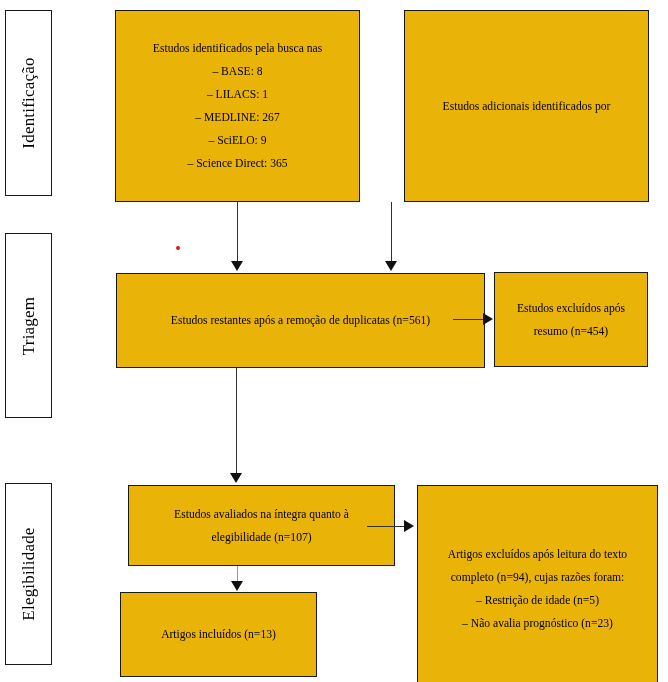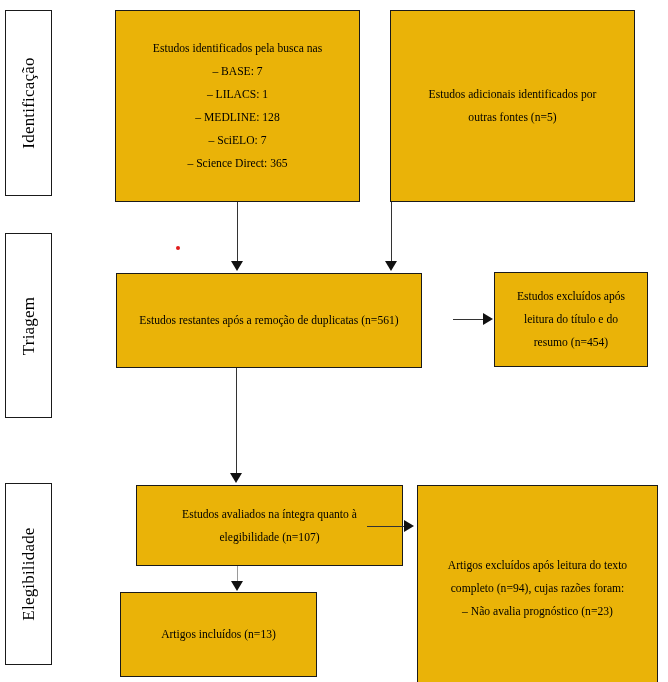--- a/index.html
+++ b/index.html
@@ -108,66 +108,65 @@
     <span class="stage-label">Triagem</span>
   </div>
 
   <div class="stage" style="left:5px; top:483px; width:47px; height:182px;">
     <span class="stage-label">Elegibilidade</span>
   </div>
 
   <div class="box" style="left:115px; top:10px; width:245px; height:192px;">
     <div class="lines">
       <span class="ln">Estudos identificados pela busca nas</span>
-      <span class="ln">– BASE: 7</span>
+      <span class="ln">– BASE: 8</span>
       <span class="ln">– LILACS: 1</span>
-      <span class="ln">– MEDLINE: 128</span>
-      <span class="ln">– SciELO: 7</span>
+      <span class="ln">– MEDLINE: 267</span>
+      <span class="ln">– SciELO: 9</span>
       <span class="ln">– Science Direct: 365</span>
     </div>
   </div>
 
-  <div class="box" style="left:390px; top:10px; width:245px; height:192px;">
+  <div class="box" style="left:404px; top:10px; width:245px; height:192px;">
     <div class="lines">
       <span class="ln">Estudos adicionais identificados por</span>
-      <span class="ln">outras fontes (n=5)</span>
     </div>
   </div>
 
-  <div class="box" style="left:116px; top:273px; width:306px; height:95px;">
+  <div class="box" style="left:116px; top:273px; width:369px; height:95px;">
     <div class="lines">
       <span class="ln">Estudos restantes após a remoção de duplicatas (n=561)</span>
     </div>
   </div>
 
   <div class="box" style="left:494px; top:272px; width:154px; height:95px;">
     <div class="lines">
       <span class="ln">Estudos excluídos após</span>
-      <span class="ln">leitura do título e do</span>
       <span class="ln">resumo (n=454)</span>
     </div>
   </div>
 
-  <div class="box" style="left:136px; top:485px; width:267px; height:81px;">
+  <div class="box" style="left:128px; top:485px; width:267px; height:81px;">
     <div class="lines">
       <span class="ln">Estudos avaliados na íntegra quanto à</span>
       <span class="ln">elegibilidade (n=107)</span>
     </div>
   </div>
 
   <div class="box" style="left:120px; top:592px; width:197px; height:85px;">
     <div class="lines">
       <span class="ln">Artigos incluídos (n=13)</span>
     </div>
   </div>
 
   <div class="box" style="left:417px; top:485px; width:241px; height:207px;">
     <div class="lines">
       <span class="ln">Artigos excluídos após leitura do texto</span>
       <span class="ln">completo (n=94), cujas razões foram:</span>
+      <span class="ln">– Restrição de idade (n=5)</span>
       <span class="ln">– Não avalia prognóstico (n=23)</span>
     </div>
   </div>
 
   <div class="vline" style="left:237px; top:202px; height:60px;"></div>
   <div class="arrow-down" style="left:231px; top:261px;"></div>
 
   <div class="vline" style="left:391px; top:202px; height:60px;"></div>
   <div class="arrow-down" style="left:385px; top:261px;"></div>
 

